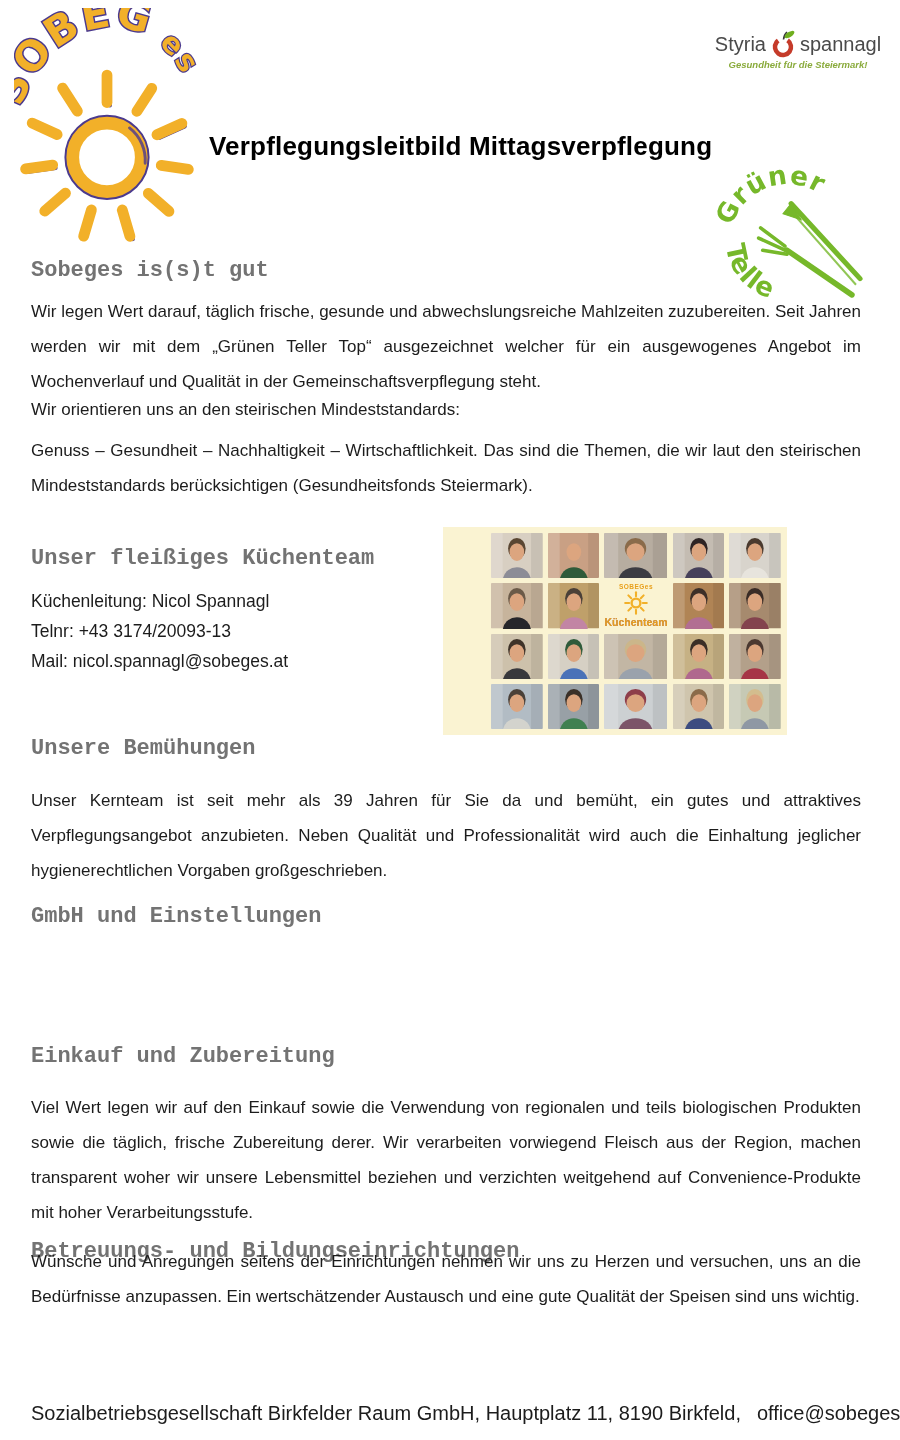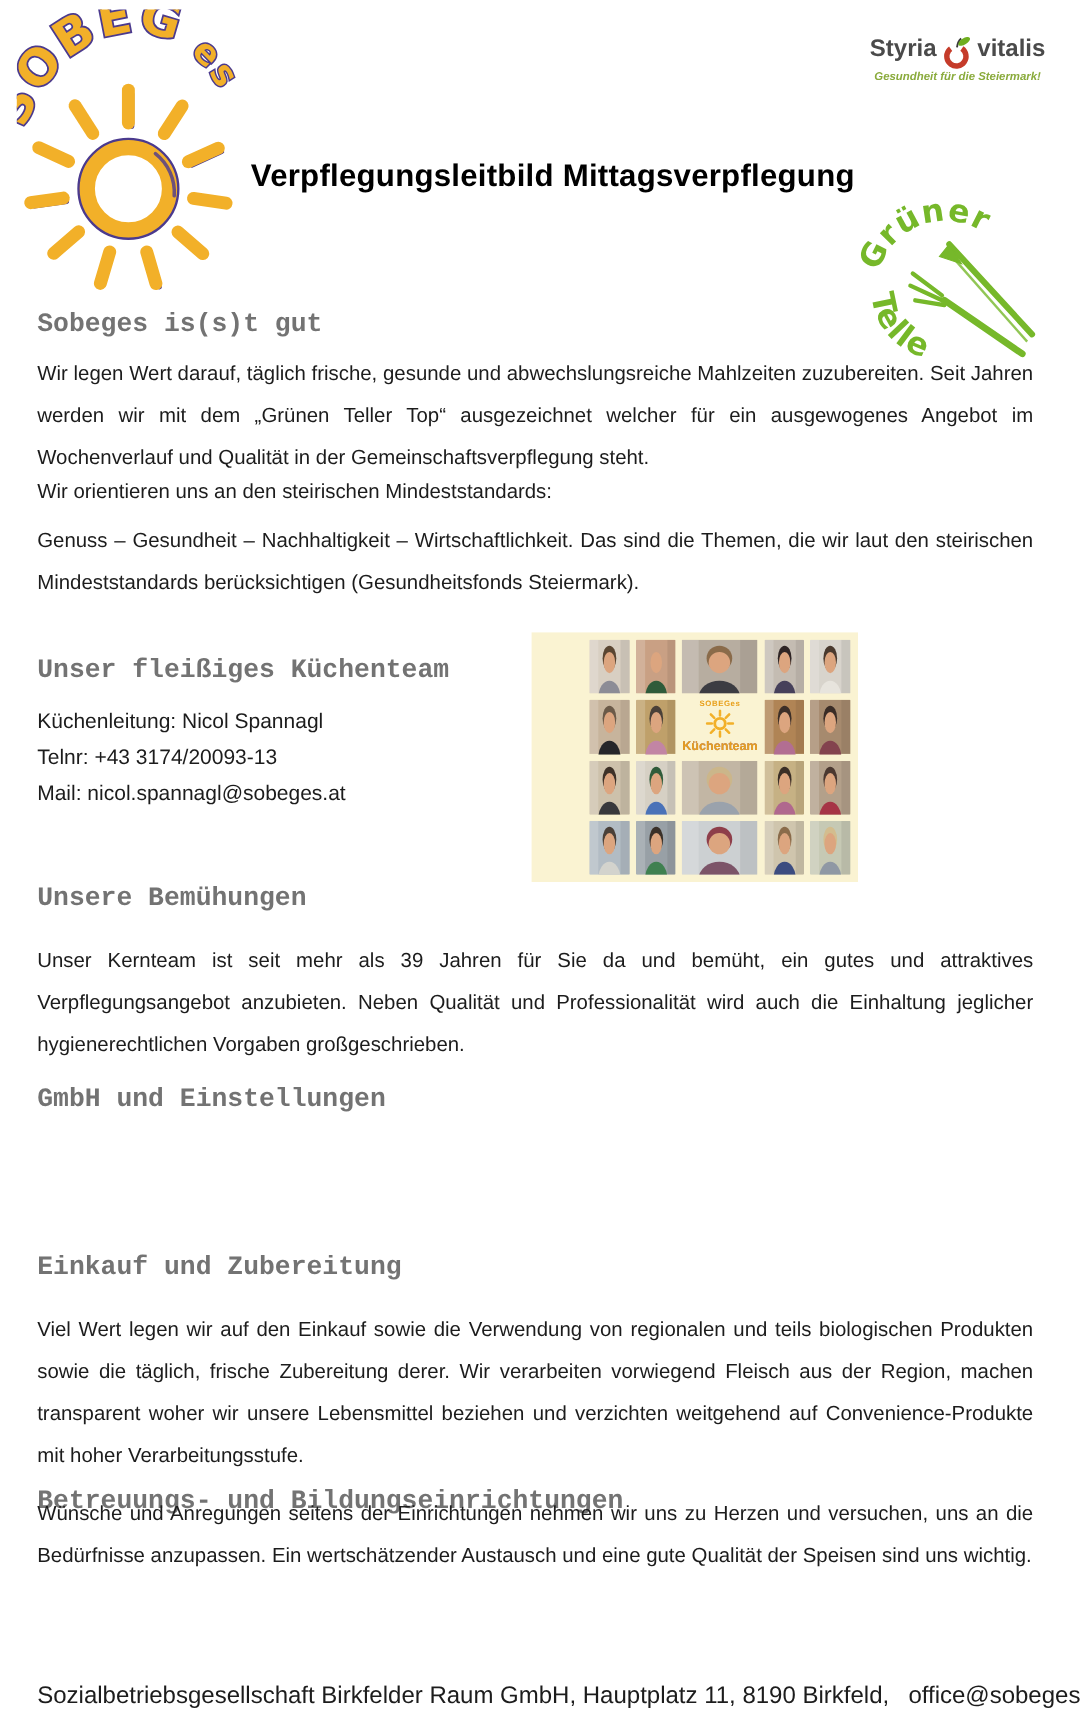--- a/index.html
+++ b/index.html
@@ -11,21 +11,21 @@
   .abs{position:absolute;}
   h1,h2,p{margin:0;padding:0;}
   .doc-title{font-size:26px;font-weight:700;color:#000;letter-spacing:.2px;}
   .sec-heading{font-size:22px;font-weight:700;color:#737373;font-family:Liberation Mono, monospace;}
   .body-p{font-size:17px;line-height:35px;text-align:justify;text-align-last:left;}
   .body-p.noj{text-align:left;}
   .col{left:31px;width:830px;}
 
   
   .styria{display:flex;flex-direction:column;align-items:center;}
-  .styria-row{display:flex;gap:4px;font-size:20px;font-weight:700;color:#4a4a4a;}
+  .styria-row{display:flex;align-items:center;gap:4px;font-size:20px;font-weight:400;color:#4a4a4a;}
   .styria-tag{font-size:9.5px;font-style:italic;color:#8aab3c;font-weight:700;margin-top:1px;}
 
   
   .team-lines{font-size:17.5px;line-height:30px;}
 
   
   .collage{
     background:#faf3d2;box-sizing:border-box;padding:6px;
     display:grid;grid-template-columns:repeat(5,1fr);grid-auto-rows:1fr;gap:5px;
   }
@@ -82,21 +82,21 @@
   <h1 class="abs doc-title" style="left:209px;top:131px;">Verpflegungsleitbild Mittagsverpflegung</h1>
 
   <div class="abs styria" style="left:726px;top:30px;width:144px;">
     <div class="styria-row">
       <span>Styria</span>
       <svg width="26" height="28" viewBox="0 0 26 28">
         <circle cx="13" cy="17" r="8" fill="none" stroke="#c53b2a" stroke-width="4.5" stroke-dasharray="40 11" transform="rotate(-55 13 17)"></circle>
         <path d="M 13.5,9.5 Q 14,4.5 17,2" fill="none" stroke="#3a3a3a" stroke-width="1.6"></path>
         <ellipse cx="19.5" cy="4.5" rx="5.5" ry="2.6" fill="#6fae1f" transform="rotate(-32 19.5 4.5)"></ellipse>
       </svg>
-      <span>vitalis</span>
+      <span>spannagl</span>
     </div>
     <div class="styria-tag">Gesundheit für die Steiermark!</div>
   </div>
 
   <div class="abs" style="left:708px;top:163px;width:156px;height:142px;">
     <svg viewBox="0 0 150 140" width="156" height="142">
       <defs>
         <path id="gArcTop" d="M 20,72 A 57,57 0 0 1 132,64" fill="none"></path>
         <path id="gArcLeft" d="M 16,80 A 57,57 0 0 0 60,133" fill="none"></path>
       </defs>
@@ -121,21 +121,21 @@
   <p class="abs col body-p noj" style="top:392px;">Wir orientieren uns an den steirischen Mindeststandards:</p>
   <p class="abs col body-p" style="top:433px;">Genuss – Gesundheit – Nachhaltigkeit – Wirtschaftlichkeit. Das sind die Themen, die wir laut den steirischen Mindeststandards berücksichtigen (Gesundheitsfonds Steiermark).</p>
 
   <h2 class="abs sec-heading" style="left:31px;top:546px;width:400px;">Unser fleißiges Küchenteam</h2>
   <div class="abs team-lines" style="left:31px;top:586px;width:400px;">
     <p>Küchenleitung: Nicol Spannagl</p>
     <p>Telnr: +43 3174/20093-13</p>
     <p>Mail: nicol.spannagl@sobeges.at</p>
   </div>
 
-  <div id="collage" class="abs collage" style="left:443px;top:527px;width:272px;height:208px;padding-left:48px;">
+  <div id="collage" class="abs collage" style="left:443px;top:527px;width:344px;height:208px;padding-left:48px;">
       <div class="photo-cell">
         <svg viewBox="0 0 62 45" preserveAspectRatio="none">
            <rect width="62" height="45" fill="#d8cfc2"></rect>
            <rect width="14" height="45" fill="#ffffff" opacity="0.18"></rect>
            <rect x="48" width="14" height="45" fill="#000000" opacity="0.07"></rect>
            <circle cx="31" cy="15.5" r="10.5" fill="#5a4632"></circle>
            <circle cx="31" cy="19" r="8.8" fill="#dca57f"></circle>
            <ellipse cx="31" cy="48" rx="17" ry="14" fill="#8c8c96"></ellipse>
          </svg>
       </div>

